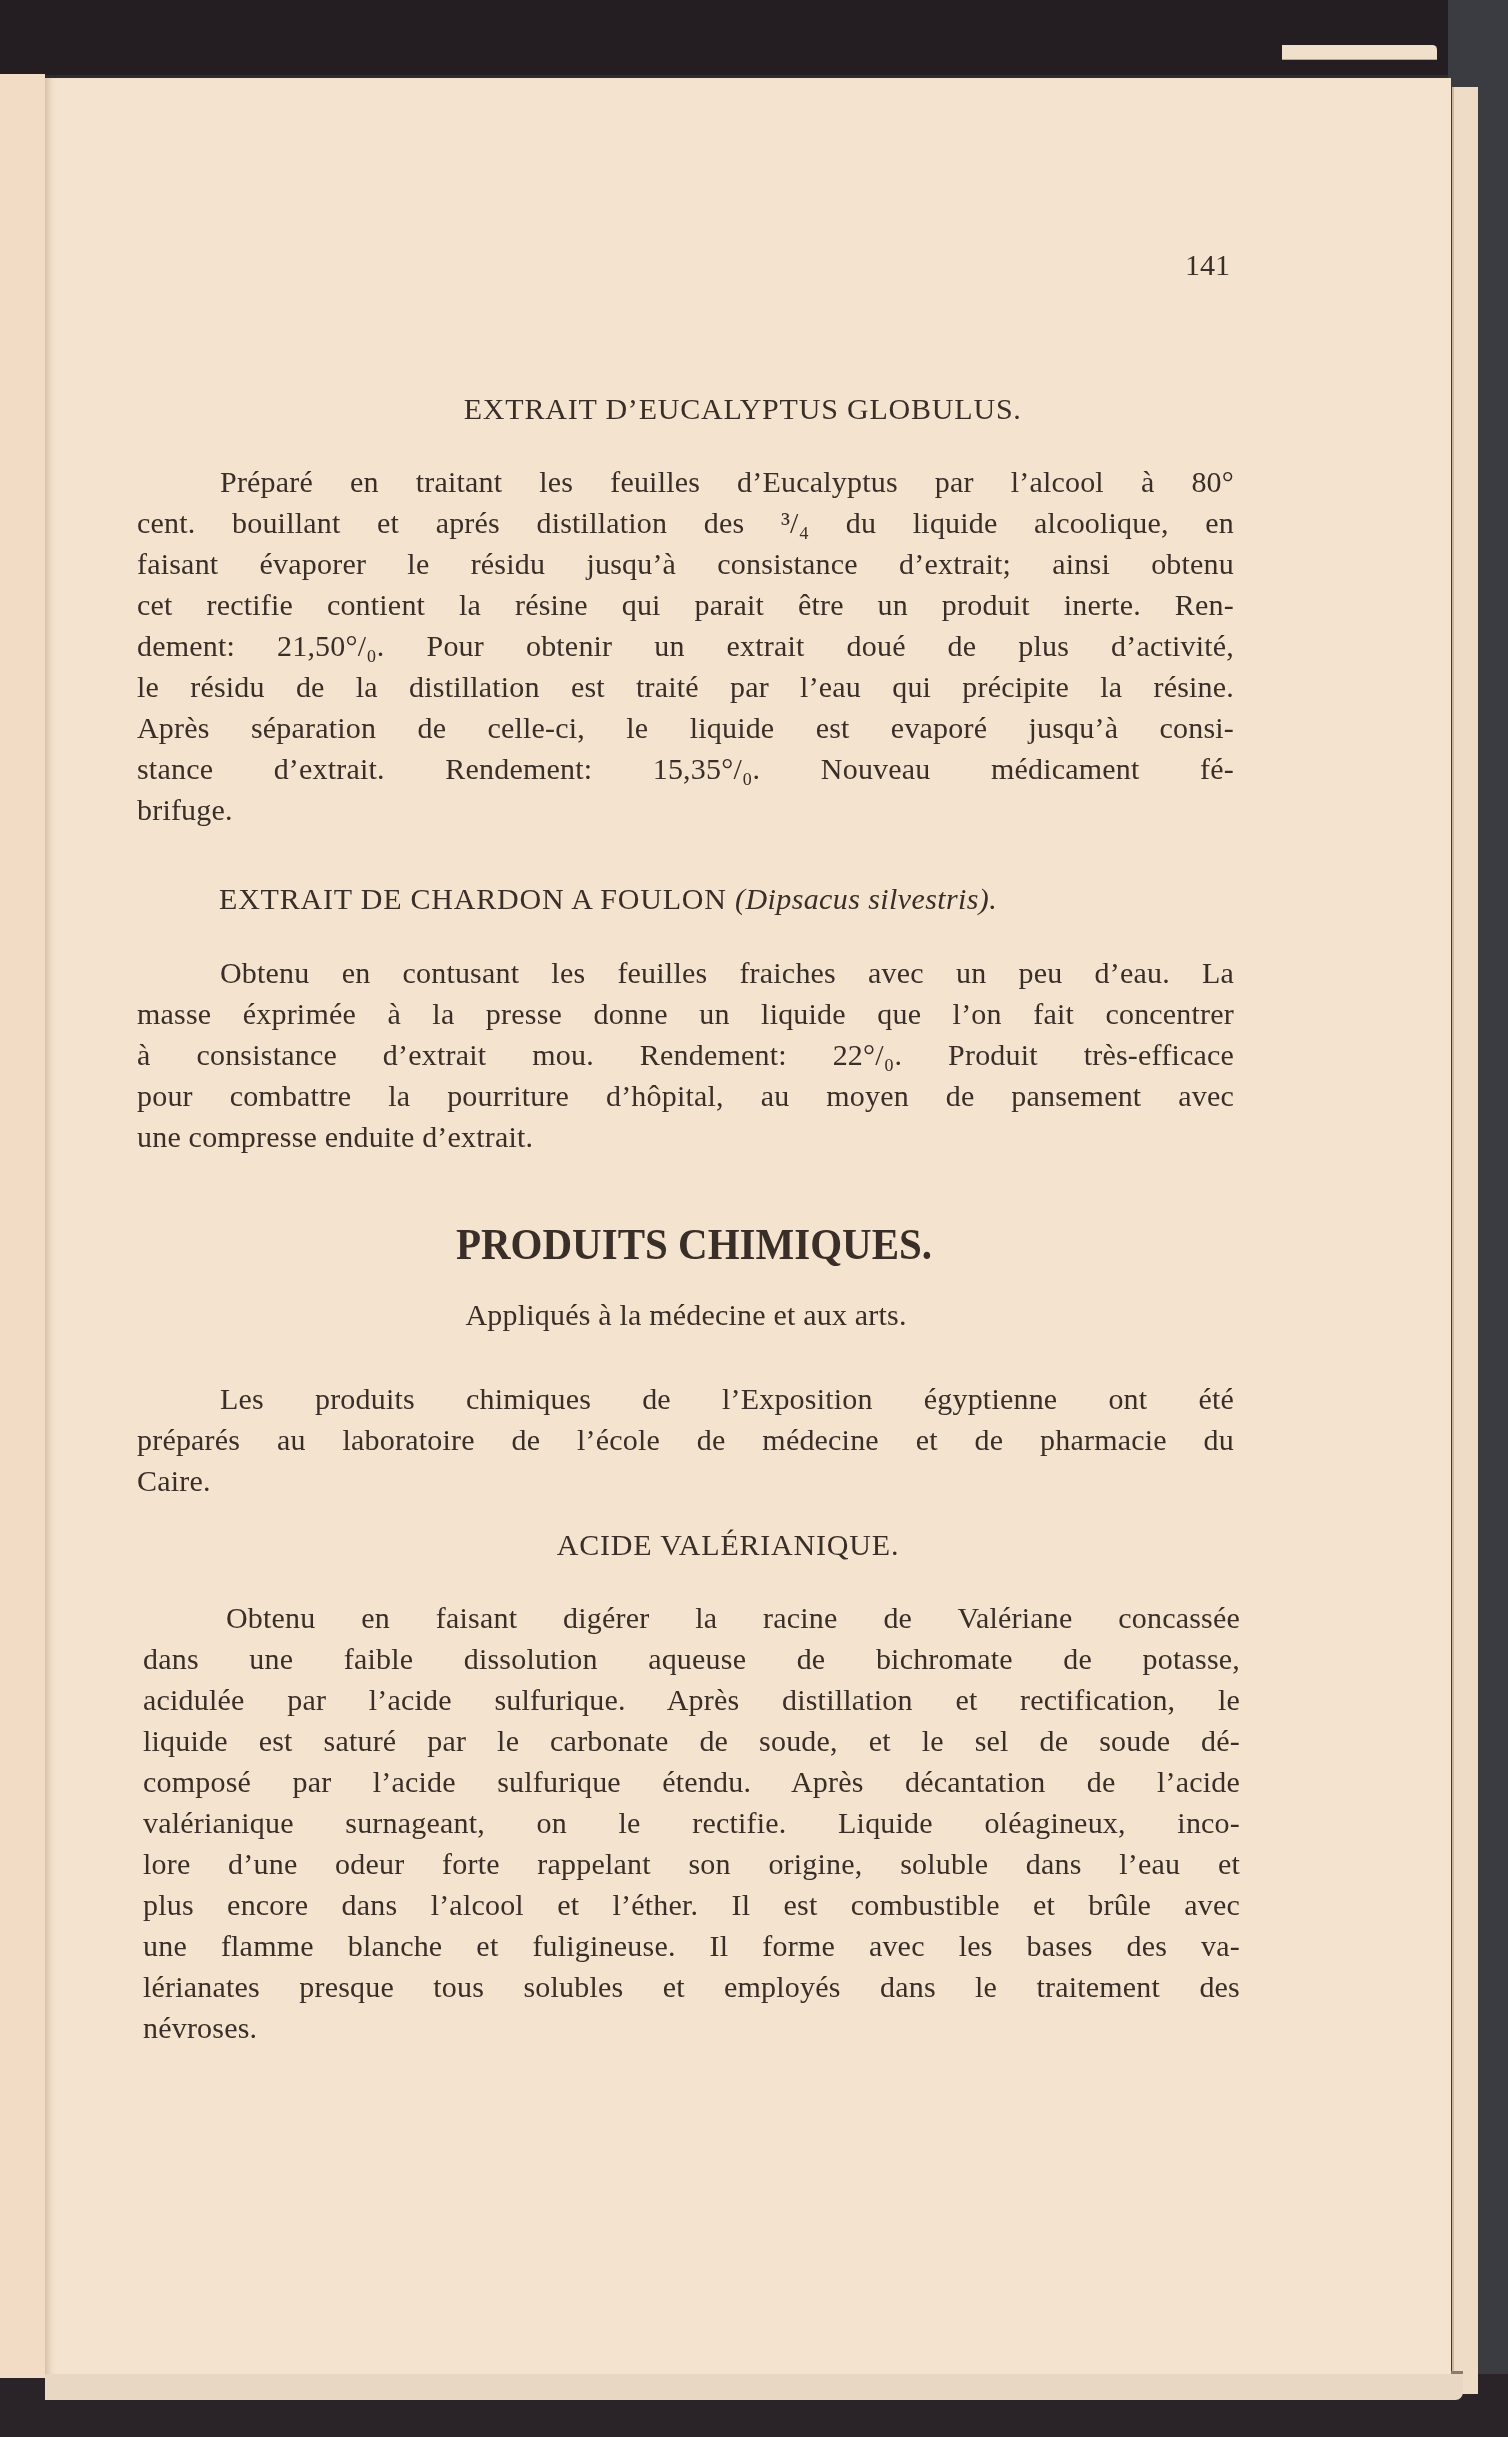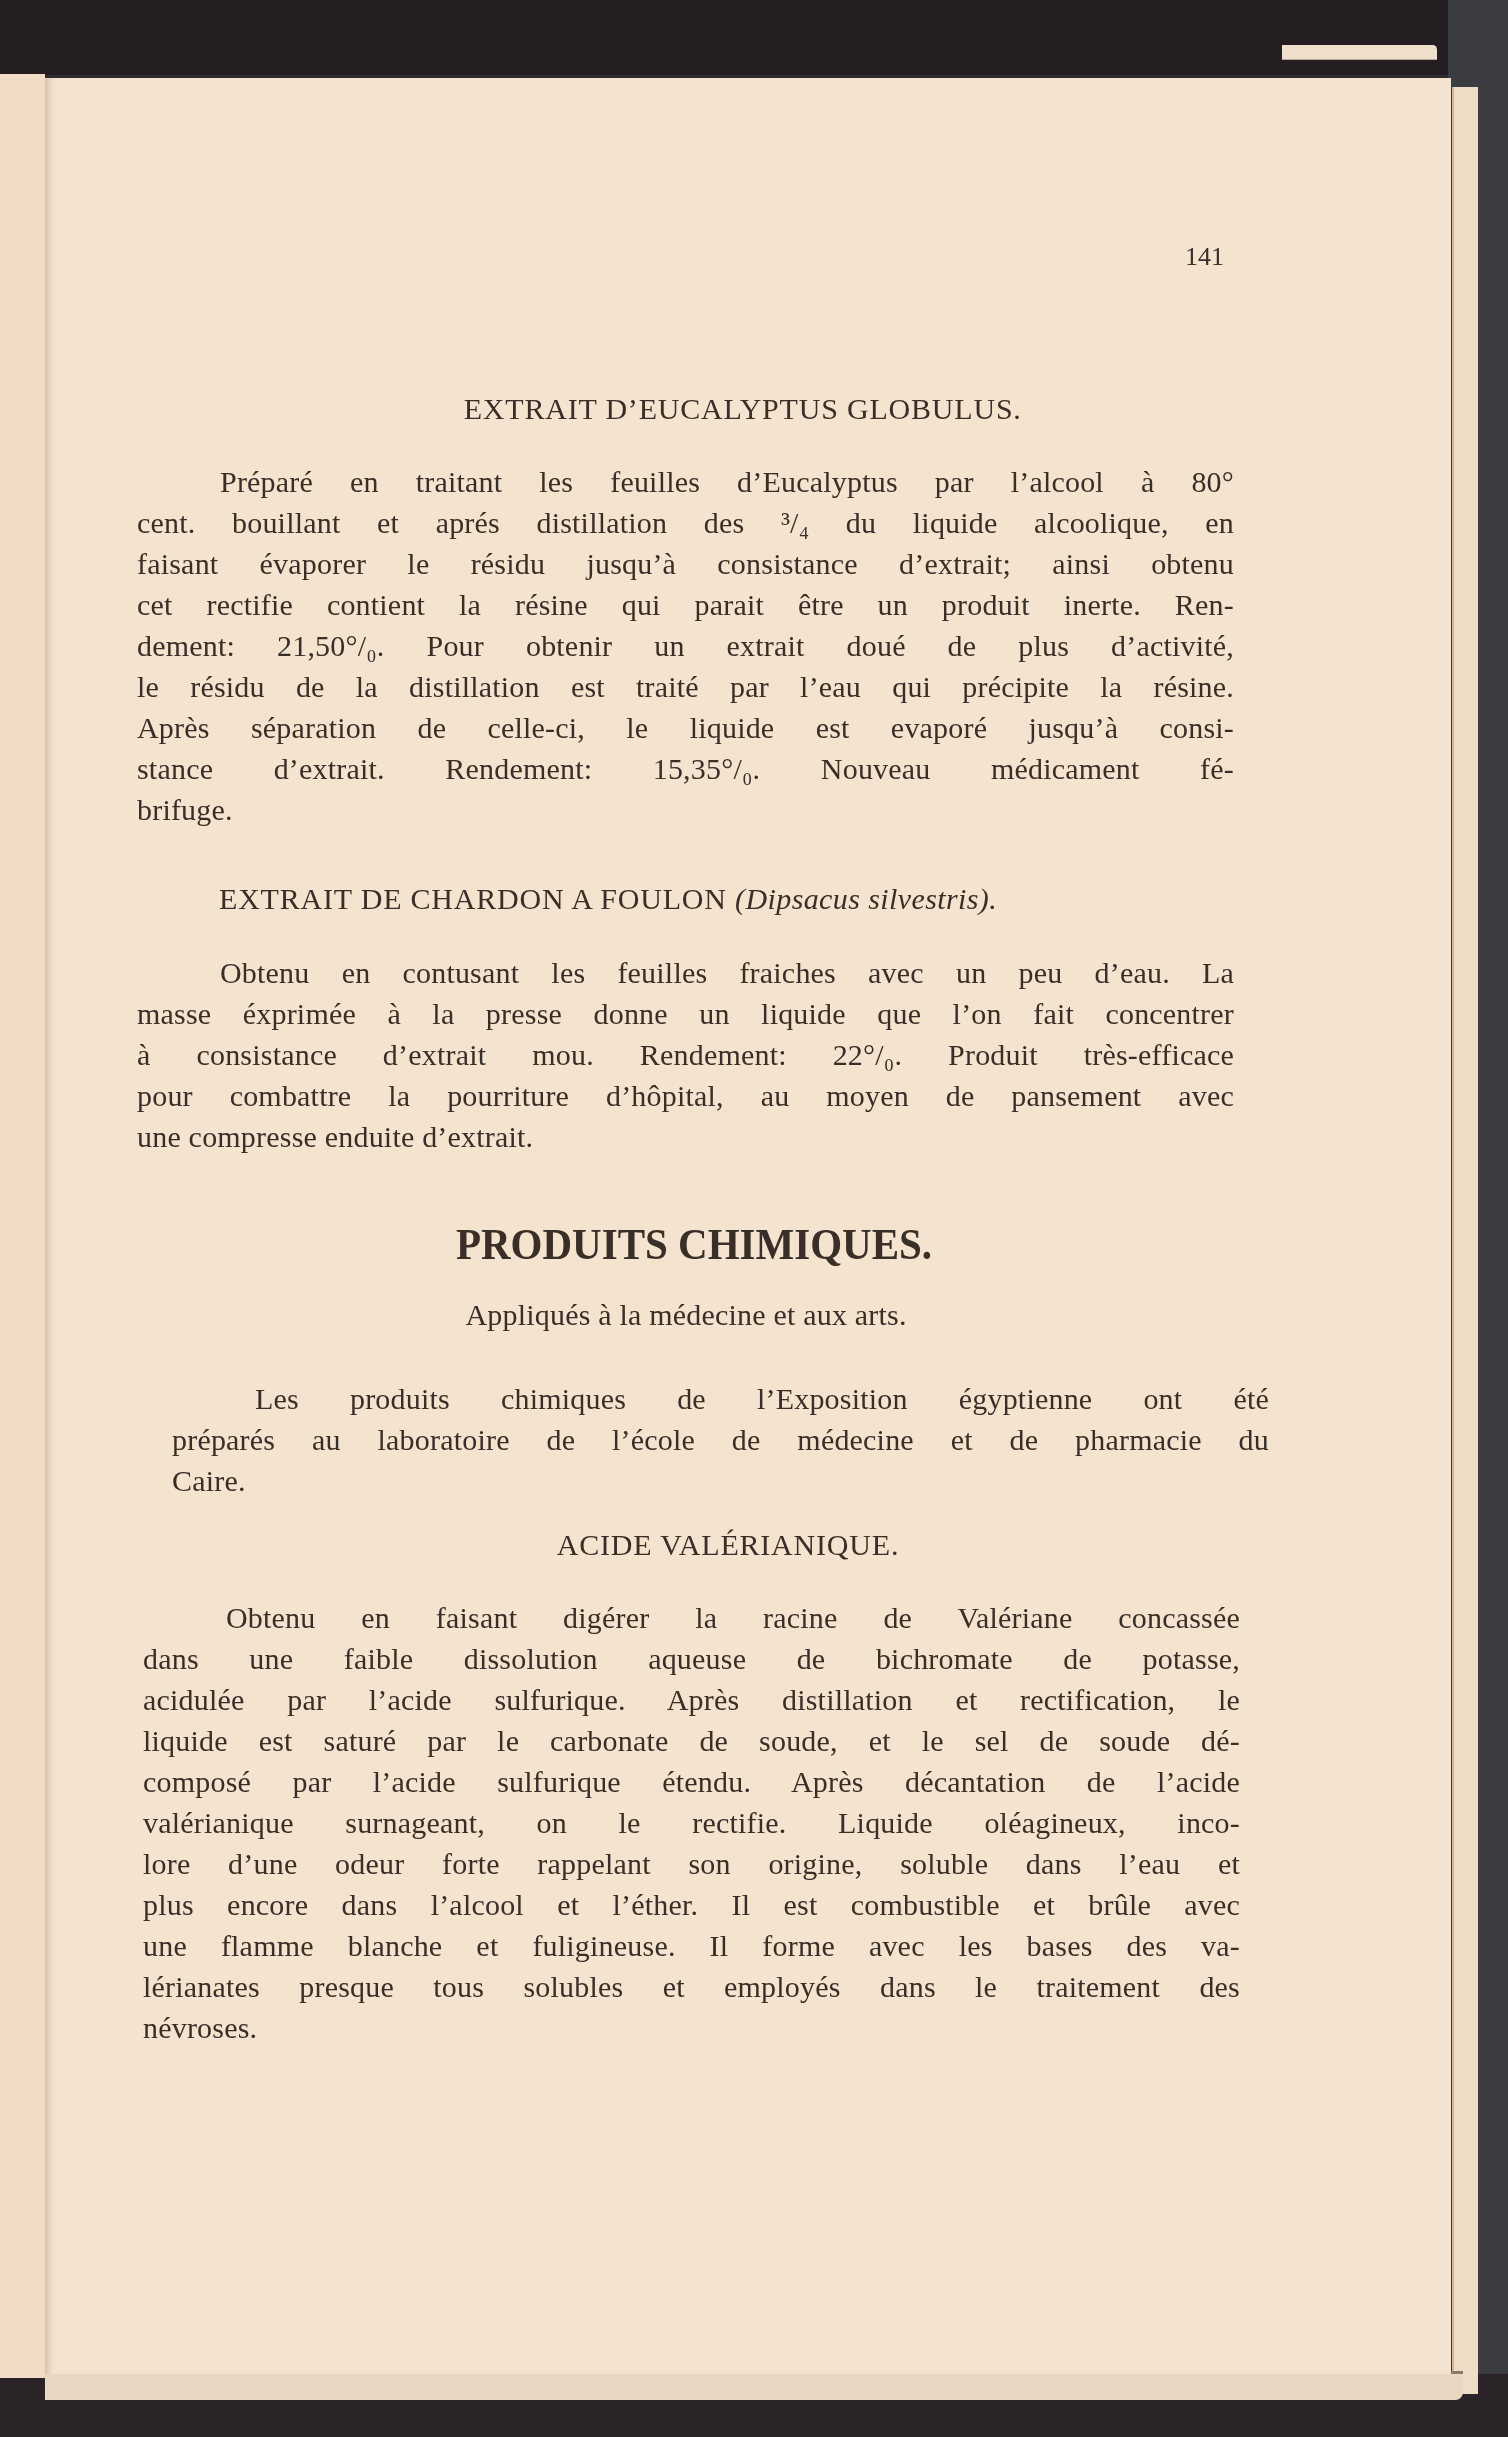--- a/index.html
+++ b/index.html
@@ -28,42 +28,42 @@
   .left-strip {
     position: absolute; left: 0; top: 74px; width: 45px; height: 2304px;
     background: #f2dcc6;
   }
   .page {
     position: absolute; left: 45px; top: 78px; width: 1406px; height: 2296px;
     background: #f4e3ce;
     box-shadow: inset 9px 0 7.5px -6px rgba(150,110,80,0.35);
   }
   .page-number {
-    position: absolute; left: 1185px; top: 240px; font-size: 26px; line-height: 33px;
+    position: absolute; left: 1185px; top: 248px; font-size: 30px; line-height: 33px;
   }
   .heading {
     position: absolute; left: 0; width: 1508px; text-align: center;
     font-size: 30px; letter-spacing: 0.8px;
   }
   .heading-eucalyptus { top: 392px; left: -11.3px; }
   .heading-chardon { top: 882px; left: 219px; width: auto; text-align: center; }
   .heading-chardon em { font-style: italic; letter-spacing: 0.4px; }
   .heading-produits { top: 1220px; font-size: 41px; font-weight: bold; letter-spacing: 0; left: -60px; transform: scaleY(1.08); }
   .heading-appliques { top: 1298px; font-size: 30px; letter-spacing: 0.2px; left: -68px; }
   .heading-acide { top: 1528px; left: -26px; }
   .para {
     position: absolute; left: 137px; width: 1097px; font-size: 30px; line-height: 41px;
     text-align: justify; letter-spacing: 0.2px;
   }
   .line { display: block; text-align: justify; text-align-last: justify; height: 41px; white-space: nowrap; }
   .line.last { text-align-last: left; }
   .line.indent { padding-left: 83px; }
   .para-eucalyptus { top: 461px; }
   .para-chardon { top: 952px; }
-  .para-produits { top: 1378px; margin-left: 35px; }
+  .para-produits { top: 1378px; }
   .para-acide { top: 1597px; margin-left: 6px; }
 </style>
 </head>
 <body>
 
 <div class="bg-top"></div>
 <div class="bg-right"></div>
 <div class="bg-bottom"></div>
 <div class="page-stack-top"></div>
 <div class="page-stack-right"></div>

